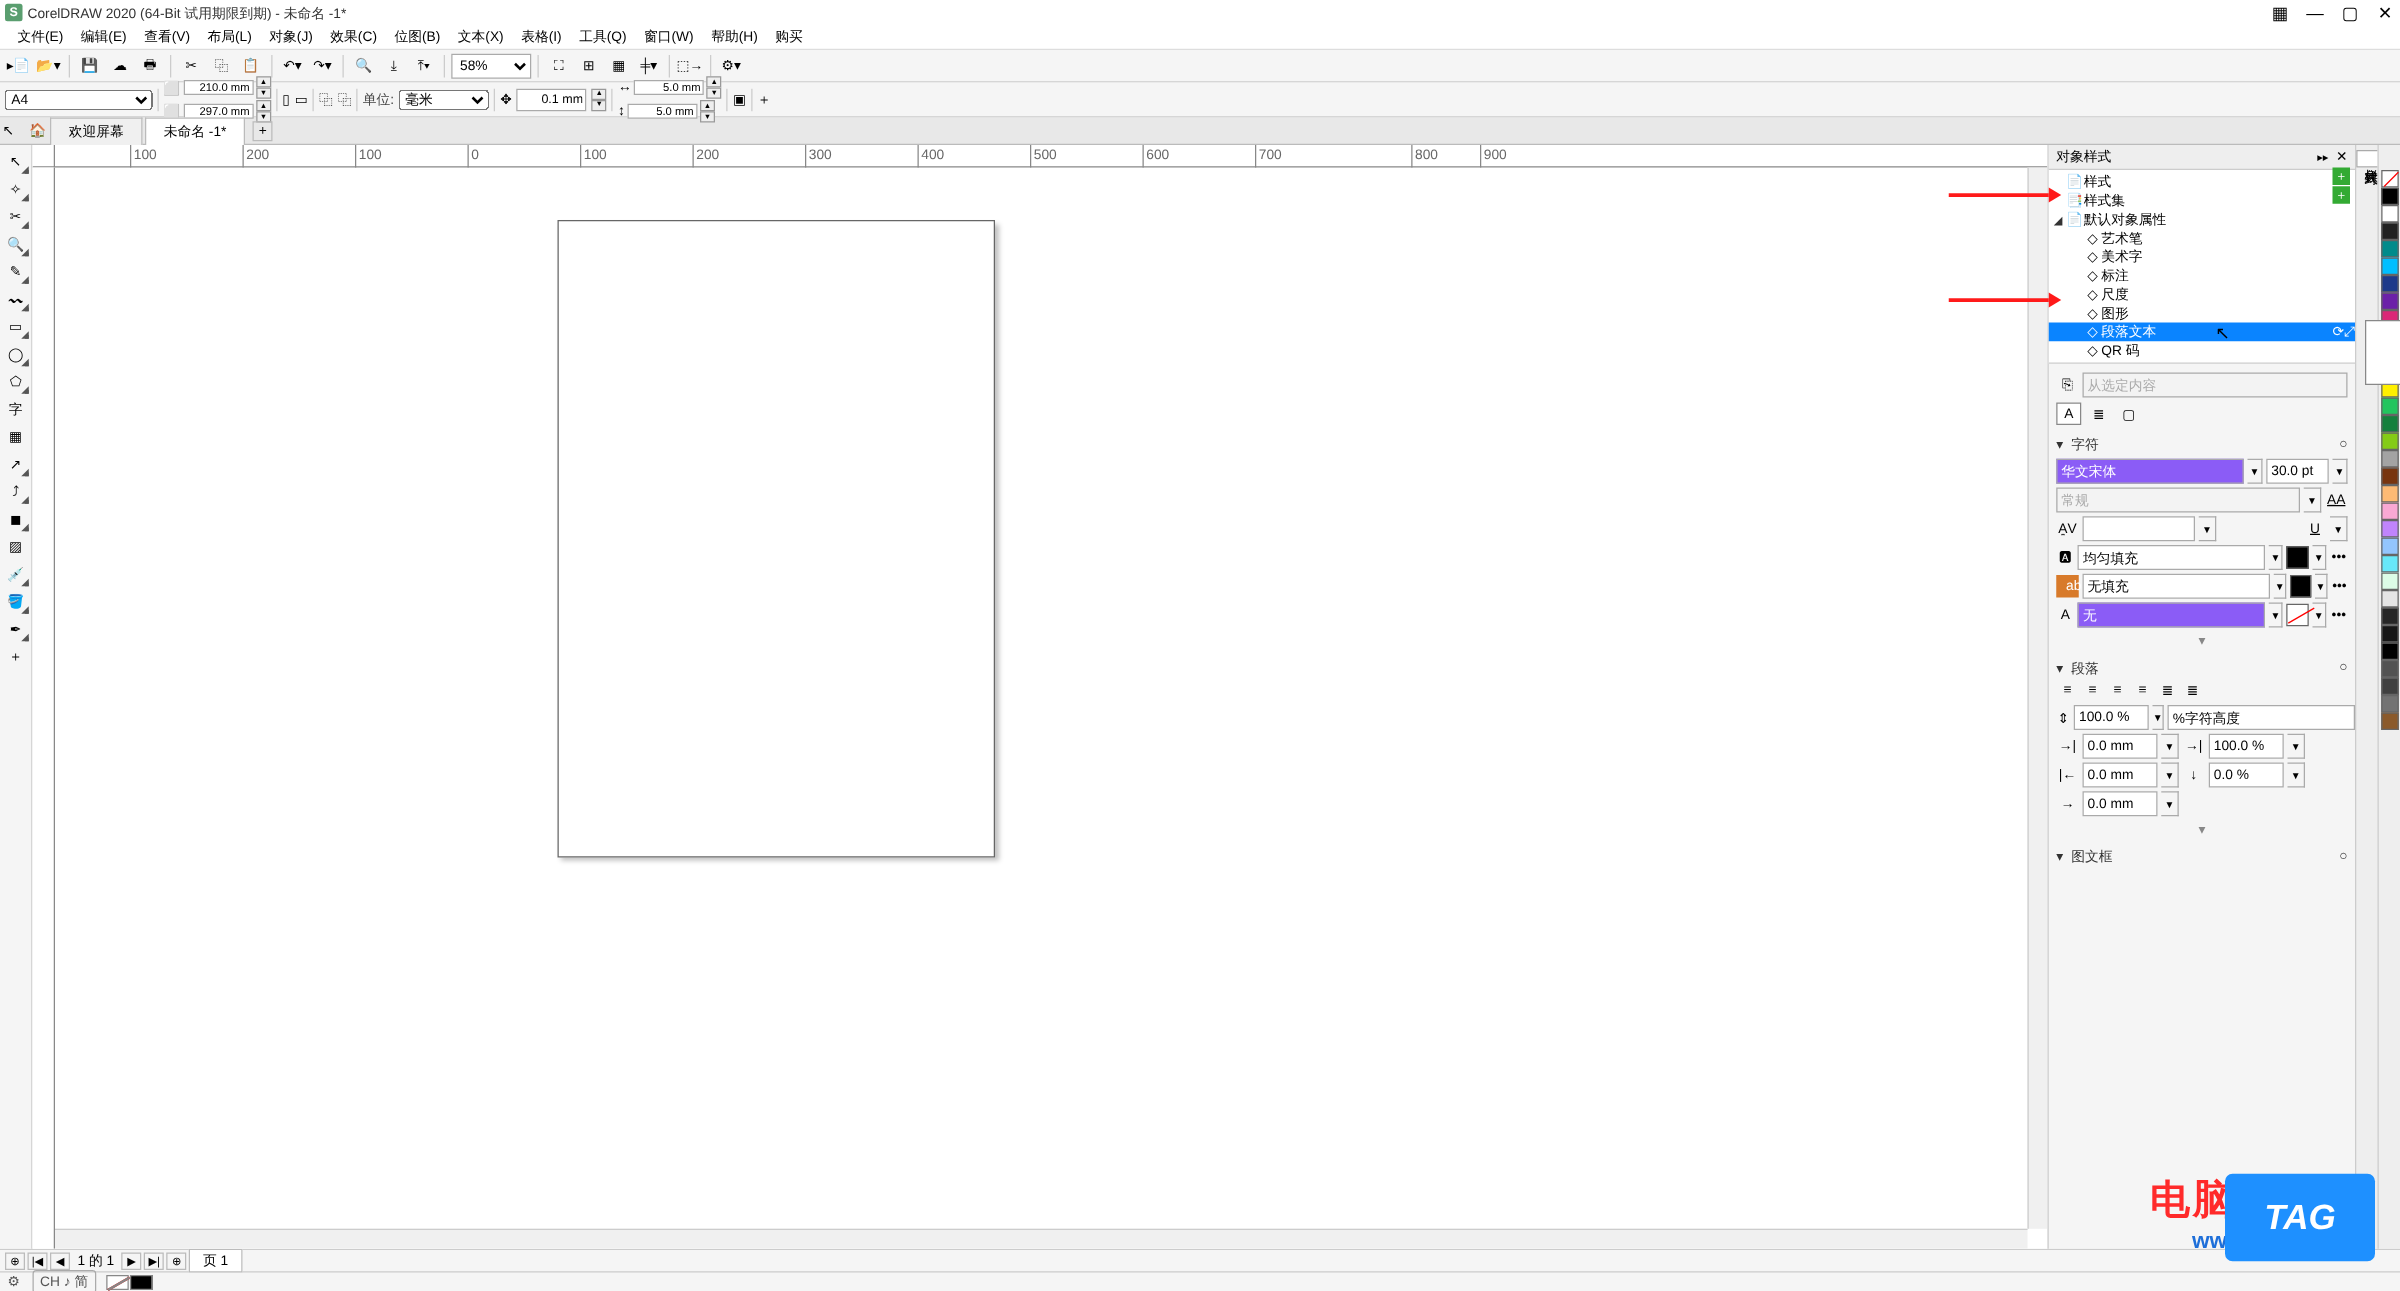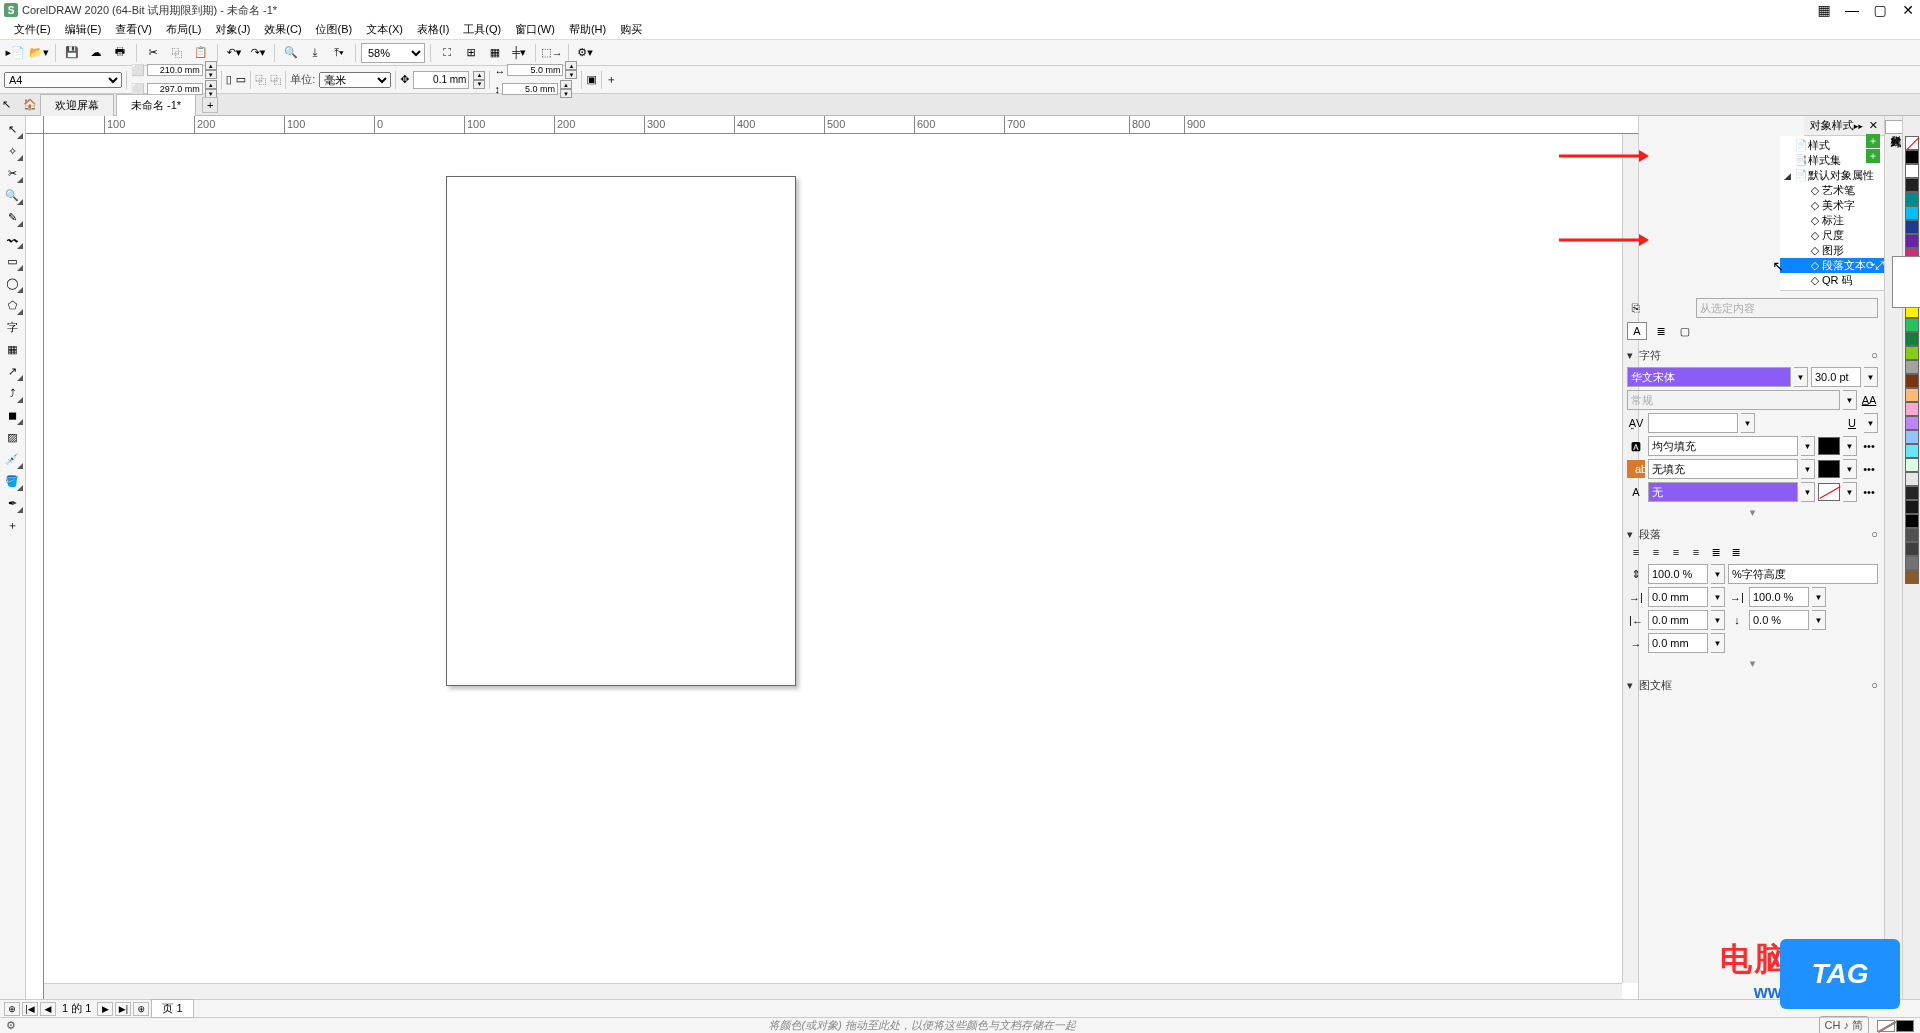--- a/index.html
+++ b/index.html
@@ -286,21 +286,21 @@
       <span class="tick" style="left:960px">700</span>
       <span class="tick" style="left:1085px">800</span>
       <span class="tick" style="left:1140px">900</span>
     </div>
     <div class="ruler-v"></div>
     <div class="page"></div>
     <div class="canvas-scroll-v"></div>
     <div class="canvas-scroll-h"></div>
   </div>
 
-  <div class="right-panel" style="position:relative;align-items:flex-end;">
+  <div class="right-panel" style="position:relative;">
     <div class="panel-header">
       <span>对象样式</span>
       <span class="spacer"></span>
       <span style="font-size:9px;">▸▸</span>
       <span style="margin-left:6px;">✕</span>
     </div>
     <div class="tree tree-actions">
       <div class="tree-add">
         <span>＋</span>
         <span>＋</span>
@@ -356,21 +356,21 @@
       <div class="tree-item">
           <span class="indent2"></span>
           <span class="ico">◇</span>
           <span>QR 码</span>
         </div>
     </div>
 
     <div class="panel-body">
       <div class="row">
         <span class="small-ico">⎘</span>
-        <input type="text" disabled="" style="color: rgb(170, 170, 170); margin-left: 48px;" value="从选定内容">
+        <input type="text" disabled="" style="color: rgb(170, 170, 170);" value="从选定内容">
       </div>
       <div class="tabstrip">
         <span class="ts active">A</span>
         <span class="ts">≣</span>
         <span class="ts">▢</span>
       </div>
 
       <div class="section-head">
           <span class="arrow">▾</span>
           <span>字符</span>
@@ -541,21 +541,20 @@
   <span class="pbtn">◀</span>
   <span style="padding:0 4px;">1 的 1</span>
   <span class="pbtn">▶</span>
   <span class="pbtn">▶|</span>
   <span class="pbtn">⊕</span>
   <span class="ptab">页 1</span>
 </div>
 
 <div class="hint-bar">
   <span class="gear">⚙</span>
-  <span class="mid">将颜色(或对象) 拖动至此处，以便将这些颜色与文档存储在一起</span>
   <span class="ime">CH ♪ 简</span>
   <span class="status-sw">
     <span style="background:#fff;position:relative;">
         <span style="position:absolute;left:-1px;top:5px;width:20px;height:1px;background:red;transform:rotate(-30deg);"></span>
       </span>
     <span style="background:#000"></span>
   </span>
 </div>
 
 <div class="watermark">

